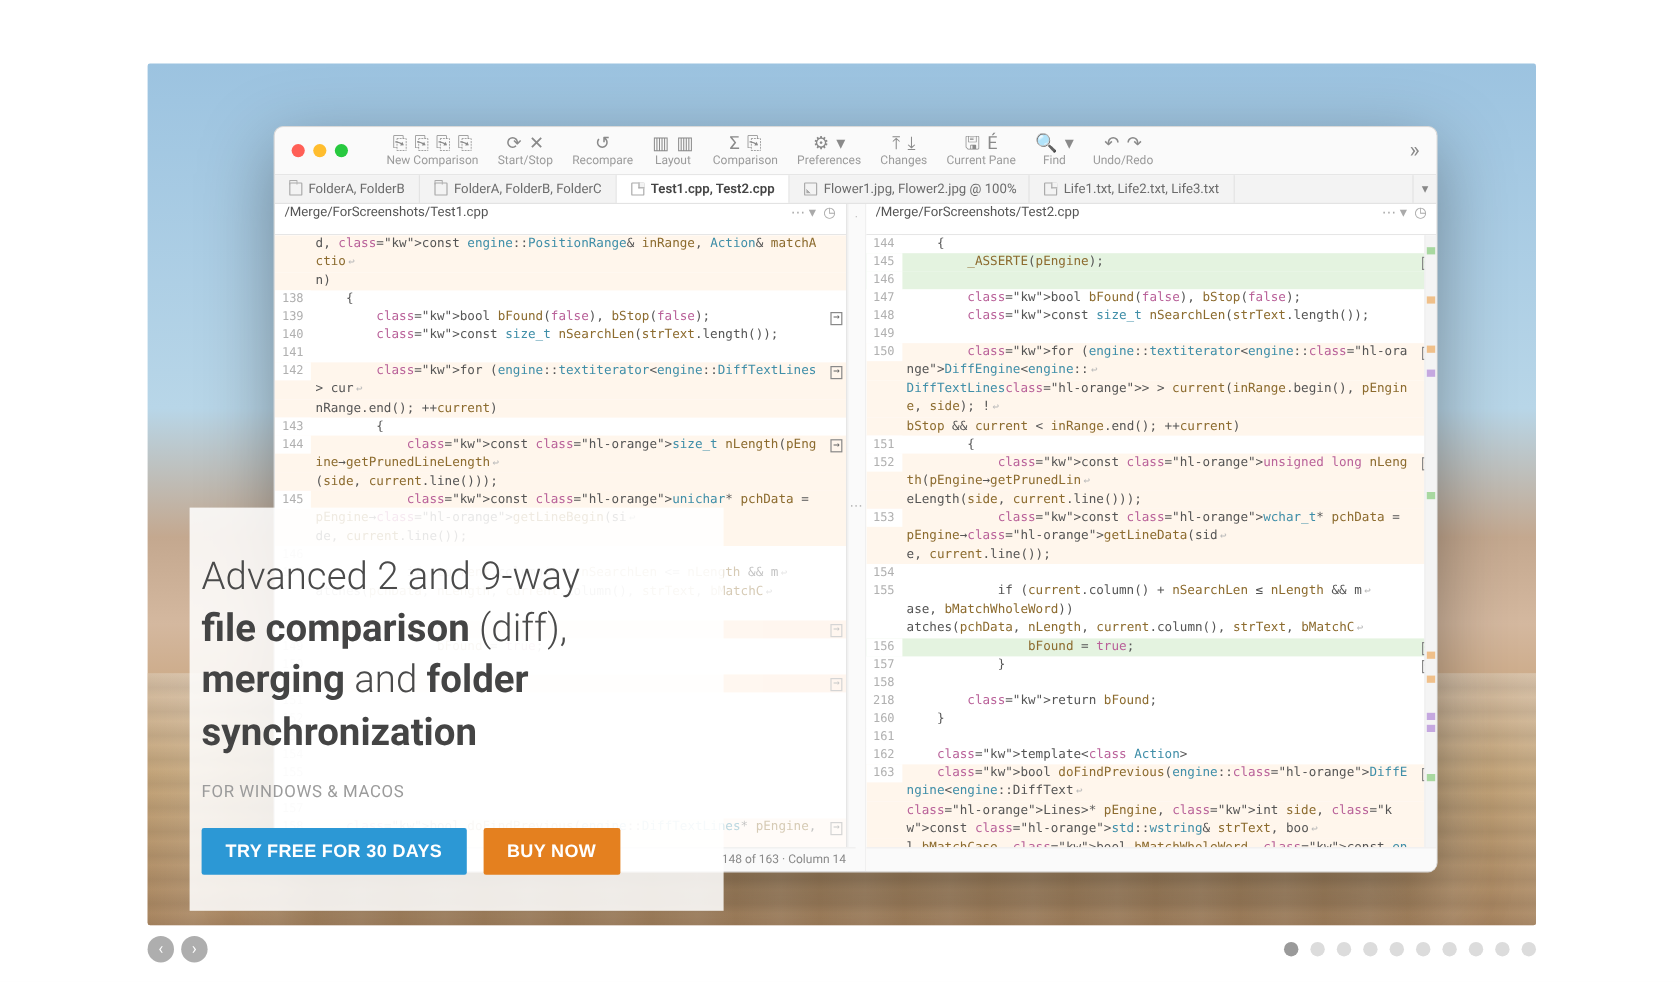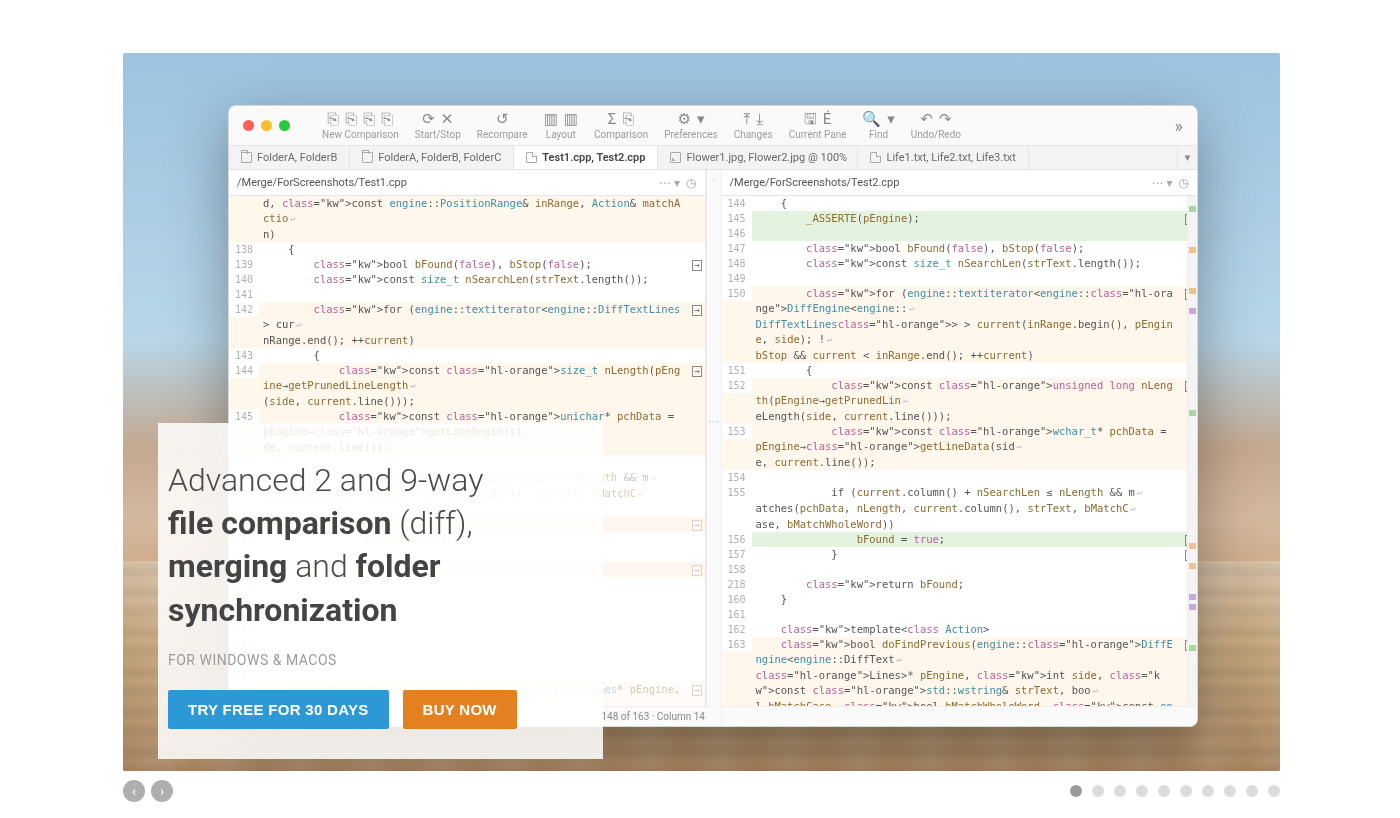--- a/index.html
+++ b/index.html
@@ -23,21 +23,21 @@
 .tab-icon{width:11px;height:11px;border:1px solid #aaa;border-radius:1px;flex-shrink:0;position:relative}
 .tab-icon.folder{border-radius:0 1px 1px 1px}
 .tab-icon.folder::before{content:"";position:absolute;top:-3px;left:-1px;width:5px;height:3px;border:1px solid #aaa;border-bottom:none;border-radius:1px 1px 0 0}
 .tab-icon.file::before{content:"";position:absolute;top:-1px;right:-1px;width:4px;height:4px;background:#f3f3f3;border-left:1px solid #aaa;border-bottom:1px solid #aaa}
 .tab-icon.img::after{content:"";position:absolute;bottom:1px;left:1px;width:7px;height:5px;background:linear-gradient(45deg,#aaa 30%,transparent 30%)}
 .tabstrip-dropdown{width:20px;display:flex;align-items:center;justify-content:center;color:#888;border-left:1px solid #e3e3e3}
 .panes{flex:1;display:flex;min-height:0;position:relative}
 .pane{flex:1;display:flex;flex-direction:column;min-width:0;border-right:1px solid #e6e6e6}
 .pane:last-child{border-right:none}
 .divider{width:16px;background:#fafafa;border-left:1px solid #eee;border-right:1px solid #eee;position:relative}
-.pathbar{height:26px;border-bottom:1px solid #e6e6e6;display:flex;align-items:center;padding:0 8px;font-size:11px;color:#555;background:#fff}
+.pathbar{height:26px;border-bottom:1px solid #e6e6e6;display:flex;padding:0 8px;font-size:11px;color:#555;background:#fff}
 .pathbar-path{flex:1;overflow:hidden;white-space:nowrap;text-overflow:ellipsis}
 .pathbar-ctrl{color:#aaa;margin-left:6px;font-size:12px}
 .code-area{flex:1;overflow:hidden;font-family:"SF Mono",Menlo,Monaco,Consolas,monospace;font-size:10.5px;line-height:15px;position:relative;background:#fff}
 .code-line{display:flex;align-items:flex-start;min-height:15px}
 .gutter{width:30px;text-align:right;padding-right:6px;color:#b0b0b0;font-size:10px;flex-shrink:0;background:#fff}
 .code-txt{flex:1;white-space:pre-wrap;padding-left:4px;color:#555;word-break:break-all}
 .line-marker{width:18px;flex-shrink:0;color:#999;font-size:10px;text-align:center}
 .hl-diff{background:#fff6ec}
 .hl-diff-strong{background:#ffe8d4}
 .hl-add{background:#e4f3e0}
@@ -424,26 +424,26 @@
               <div class="code-txt"></div>
               <div class="line-marker"></div>
             </div>
             <div class="code-line ">
               <div class="gutter">155</div>
               <div class="code-txt">            if (<span class="fn">current</span>.column() + <span class="fn">nSearchLen</span> ≤ <span class="fn">nLength</span> &amp;&amp; m<span class="wrap-icon">↩</span></div>
               <div class="line-marker"></div>
             </div>
             <div class="code-line ">
               <div class="gutter"></div>
+              <div class="code-txt">ase, <span class="fn">bMatchWholeWord</span>))</div>
+              <div class="line-marker"></div>
+            </div>
+            <div class="code-line ">
+              <div class="gutter"></div>
               <div class="code-txt">atches(<span class="fn">pchData</span>, <span class="fn">nLength</span>, <span class="fn">current</span>.column(), <span class="fn">strText</span>, <span class="fn">bMatchC</span><span class="wrap-icon">↩</span></div>
-              <div class="line-marker"></div>
-            </div>
-            <div class="code-line ">
-              <div class="gutter"></div>
-              <div class="code-txt">ase, <span class="fn">bMatchWholeWord</span>))</div>
               <div class="line-marker"></div>
             </div>
             <div class="code-line hl-add">
               <div class="gutter">156</div>
               <div class="code-txt">                <span class="fn">bFound</span> = <span class="kw">true</span>;</div>
               <div class="line-marker"><span class="arrow-box">←</span></div>
             </div>
             <div class="code-line ">
               <div class="gutter">157</div>
               <div class="code-txt">            }</div>

